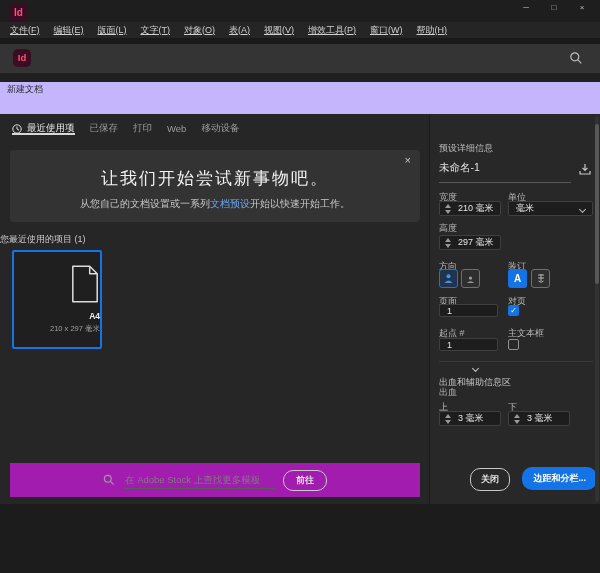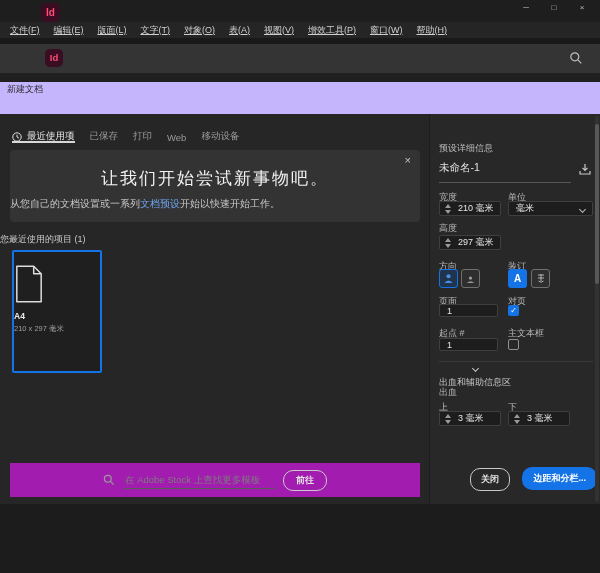--- a/index.html
+++ b/index.html
@@ -4,53 +4,53 @@
 <style>
   :root{ --accent:#1473e6; --link:#6ea6f0; --logo-bg:#3a0d23; --logo-text:#ff4e78; }
   *{margin:0;padding:0;box-sizing:border-box;font-family:"Liberation Sans",sans-serif;}
   body{background:#111;}
   .screen{position:relative;width:600px;height:573px;overflow:hidden;background:#262626;}
 
   
   .titlebar{position:relative;height:22px;background:#1e1e1e;}
   .app-logo{position:absolute;left:9px;top:3px;width:19px;height:19px;border-radius:5px;
     background:var(--logo-bg);color:var(--logo-text);font-size:10px;font-weight:bold;
-    text-align:center;line-height:19px;margin-left:32px;}
+    text-align:center;line-height:19px;}
   .win-controls{position:absolute;right:4px;top:0;display:flex;}
   .win-btn{width:28px;height:16px;text-align:center;color:#bdbdbd;font-size:8px;line-height:15px;cursor:default;}
   .menubar{height:16px;background:#252525;display:flex;align-items:center;padding-left:10px;gap:14px;}
   .menu-item{font-size:9px;color:#cfcfcf;white-space:nowrap;text-decoration:underline;}
   .gap1{height:6px;background:#191919;}
   .toolbar{position:relative;height:29px;background:#343434;}
   .app-logo.small{left:13px;top:5px;width:18px;height:18px;font-size:9.5px;line-height:18px;}
   .toolbar-search{position:absolute;right:17px;top:7px;}
   .gap2{height:9px;background:#202020;}
   .dialog-titlebar{height:32px;background:#c4b5fd;color:#2b2b2b;font-size:9px;line-height:15px;padding-left:7px;}
 
   
   .dialog{position:relative;height:390px;background:#262626;}
   .left-pane{position:absolute;left:0;top:0;width:429px;height:390px;}
   .right-pane{position:absolute;left:429px;top:0;width:171px;height:390px;background:#282828;border-left:1px solid #1d1d1d;}
 
   
-  .tabs{position:absolute;left:0;top:0;right:0;height:29px;display:flex;align-items:flex-end;padding-left:12px;gap:15px;}
+  .tabs{position:absolute;left:0;top:0;right:0;height:29px;display:flex;align-items:center;padding-left:12px;gap:15px;}
   .tab{display:flex;align-items:center;gap:5px;font-size:9.5px;color:#9b9b9b;cursor:default;}
   .tab.active{color:#e8e8e8;box-shadow:inset 0 -2px 0 #d8d8d8;}
 
   
   .banner{position:absolute;left:10px;top:36px;width:410px;height:72px;background:#333333;border-radius:4px;}
   .banner-close{position:absolute;top:5px;right:9px;font-size:11px;color:#c4c4c4;line-height:1;}
   .banner-heading{margin-top:17px;text-align:center;font-size:17px;font-weight:500;letter-spacing:2px;color:#f2f2f2;}
-  .banner-body{margin-top:7px;text-align:left;font-size:10px;color:#c9c9c9;}
+  .banner-body{margin-top:7px;text-align:center;font-size:10px;color:#c9c9c9;}
   .banner-body a{color:var(--link);text-decoration:none;}
 
   
   .recent-heading{position:absolute;left:0;top:119px;font-size:9px;color:#cbcbcb;}
-  .recent-card{position:absolute;left:12px;top:136px;width:90px;height:123px;background:#1f1f1f;
-    border:2px solid var(--accent);border-radius:2px;display:flex;flex-direction:column;align-items:flex-start;cursor:default;}
+  .recent-card{position:absolute;left:12px;top:136px;width:90px;height:99px;background:#1f1f1f;
+    border:2px solid var(--accent);border-radius:2px;display:flex;flex-direction:column;align-items:flex-end;cursor:default;}
   .card-name{margin-top:8px;font-size:8.5px;font-weight:bold;color:#ededed;}
   .card-dims{margin-top:3px;font-size:7.5px;color:#9e9e9e;}
   .doc-svg{margin-top:13px;}
 
   
   .stock-bar{position:absolute;left:10px;top:349px;width:410px;height:34px;background:#a21caf;
     display:flex;align-items:center;justify-content:center;gap:8px;}
   .stock-input{width:152px;background:transparent;border:none;outline:none;border-bottom:1px solid #5a5a5a;
     font-size:9.5px;color:#bbbbbb;padding:2px 2px 3px 2px;}
   .stock-input::placeholder{color:#7d7d7d;}

